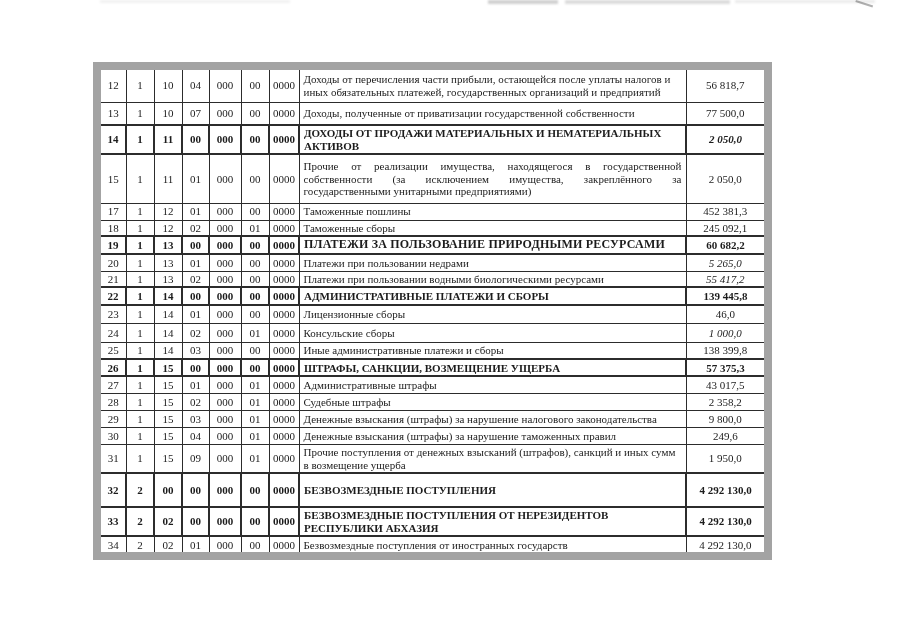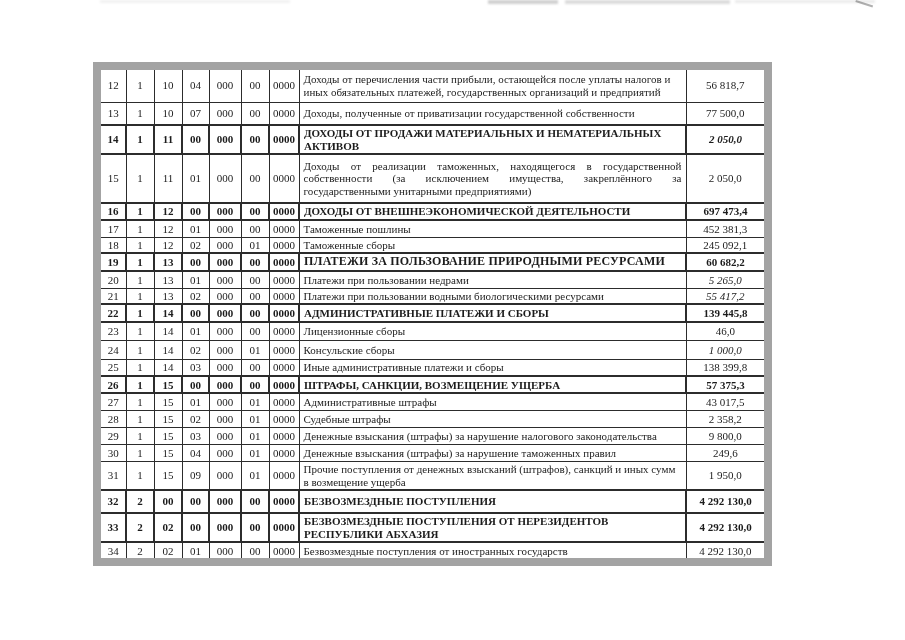--- a/index.html
+++ b/index.html
@@ -127,33 +127,22 @@
         <td class="c-amount bold-italic">2 050,0</td>
       </tr>
       <tr style="height: 49px;">
         <td class="c-num">15</td>
         <td class="c-code">1</td>
         <td class="c-code">11</td>
         <td class="c-code">01</td>
         <td class="c-code">000</td>
         <td class="c-code">00</td>
         <td class="c-code">0000</td>
-        <td class="c-name justify">Доходы от реализации таможенных, находящегося в государственной собственности (за исключением имущества, закреплённого за государственными унитарными предприятиями)</td>
+        <td class="c-name justify">Прочие от реализации имущества, находящегося в государственной собственности (за исключением имущества, закреплённого за государственными унитарными предприятиями)</td>
         <td class="c-amount normal">2 050,0</td>
-      </tr>
-      <tr class="section" style="height: 17px;">
-        <td class="c-num">16</td>
-        <td class="c-code">1</td>
-        <td class="c-code">12</td>
-        <td class="c-code">00</td>
-        <td class="c-code">000</td>
-        <td class="c-code">00</td>
-        <td class="c-code">0000</td>
-        <td class="c-name">ДОХОДЫ ОТ ВНЕШНЕЭКОНОМИЧЕСКОЙ ДЕЯТЕЛЬНОСТИ</td>
-        <td class="c-amount bold">697 473,4</td>
       </tr>
       <tr style="height: 17px;">
         <td class="c-num">17</td>
         <td class="c-code">1</td>
         <td class="c-code">12</td>
         <td class="c-code">01</td>
         <td class="c-code">000</td>
         <td class="c-code">00</td>
         <td class="c-code">0000</td>
         <td class="c-name">Таможенные пошлины</td>
@@ -306,21 +295,21 @@
         <td class="c-num">31</td>
         <td class="c-code">1</td>
         <td class="c-code">15</td>
         <td class="c-code">09</td>
         <td class="c-code">000</td>
         <td class="c-code">01</td>
         <td class="c-code">0000</td>
         <td class="c-name">Прочие поступления от денежных взысканий (штрафов), санкций и иных сумм в возмещение ущерба</td>
         <td class="c-amount normal">1 950,0</td>
       </tr>
-      <tr class="section" style="height: 23px;">
+      <tr class="section" style="height: 34px;">
         <td class="c-num">32</td>
         <td class="c-code">2</td>
         <td class="c-code">00</td>
         <td class="c-code">00</td>
         <td class="c-code">000</td>
         <td class="c-code">00</td>
         <td class="c-code">0000</td>
         <td class="c-name">БЕЗВОЗМЕЗДНЫЕ ПОСТУПЛЕНИЯ</td>
         <td class="c-amount bold">4 292 130,0</td>
       </tr>

